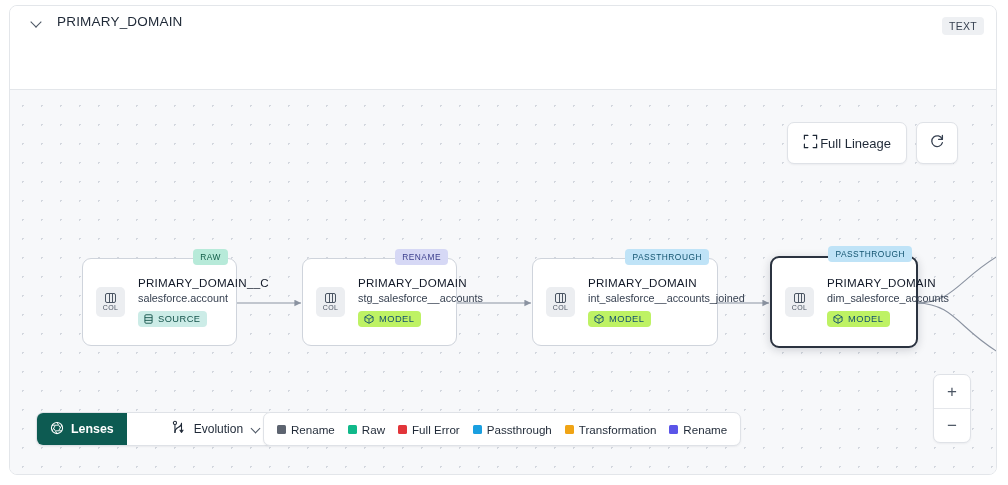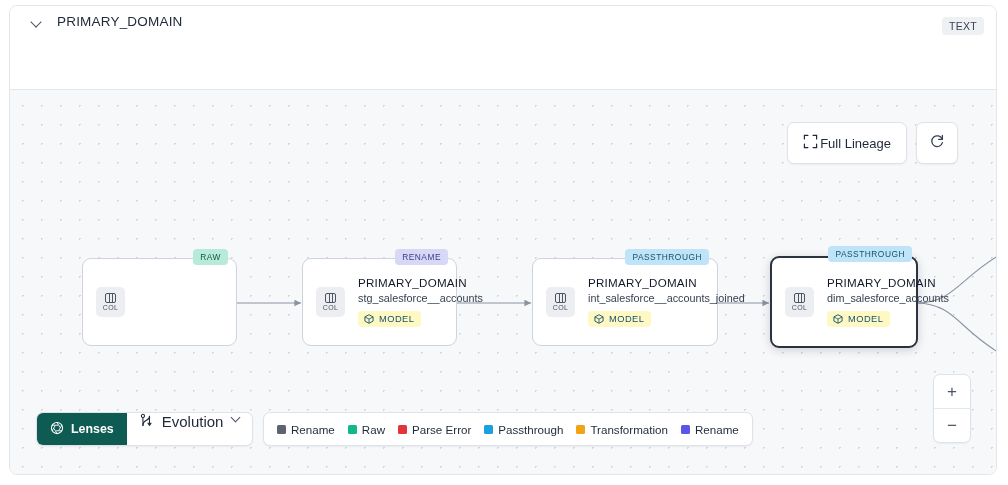--- a/index.html
+++ b/index.html
@@ -233,21 +233,21 @@
     display: inline-flex;
     align-items: center;
     gap: 5px;
     font-size: 9.3px;
     letter-spacing: .45px;
     padding: 3px 7px 3px 6px;
     border-radius: 4px;
     white-space: nowrap;
   }
   .pill.source { background: #ccece7; color: #13524a; }
-  .pill.model  { background: #fef9c3; color: #14506e; }
+  .pill.model  { background: #bef264; color: #14506e; }
   .pill svg { display:block; }
   .tag {
     position: absolute;
     top: -10px;
     font-size: 8.4px;
     letter-spacing: .5px;
     padding: 3px 7px;
     border-radius: 4px;
     white-space: nowrap;
   }
@@ -258,38 +258,39 @@
   .lenses-group {
     position: absolute;
     left: 26px; bottom: 28px;
     display: flex;
     background: #ffffff;
     border: 1px solid #dfe2e7;
     border-radius: 7px;
     overflow: hidden;
     height: 32px;
     box-shadow: 0 1px 2px rgba(16,24,40,.06);
+    gap: 32px;
   }
   .lenses-btn {
     background: #0d5b52;
     color: #ffffff;
     display: flex;
     align-items: center;
     gap: 7px;
     padding: 0 13px;
     font-size: 12.4px;
     font-weight: bold;
     cursor: pointer;
   }
   .evolution-btn {
     display: flex;
-    align-items: flex-start;
+    align-items: center;
     gap: 8px;
     padding: 0 11px 0 12px;
-    font-size: 15px;
+    font-size: 12px;
     color: #1f2937;
     cursor: pointer;
   }
   .caret {
     width: 10px; height: 10px;
     position: relative;
     display:inline-block;
   }
   .caret::after {
     content:"";
@@ -377,20 +378,33 @@
         <div class="sep"></div>
         <div>−</div>
       </div>
 
       <div class="node" style="left:72px; top:168px; width:155px; height:88px;">
         <div class="tag raw" style="right:8px;">RAW</div>
         <div class="colchip">
           <span class="gl"></span>
           <span class="ct">COL</span>
         </div>
+        <div class="ninfo">
+          <div class="ntitle">PRIMARY_DOMAIN__C</div>
+          <div class="nsub">salesforce.account</div>
+          <span class="pill source">
+            <span>
+              <svg width="9" height="10" viewBox="0 0 10 11">
+                <rect x="1" y="0.8" width="8" height="9.4" rx="1.2" fill="none" stroke="#13524a" stroke-width="1"></rect>
+                <path d="M1,4 L9,4 M1,7 L9,7" stroke="#13524a" stroke-width="1"></path>
+              </svg>
+            </span>
+            <span>SOURCE</span>
+          </span>
+        </div>
       </div>
 
       <div class="node" style="left:292px; top:168px; width:155px; height:88px;">
         <div class="tag rename" style="right:8px;">RENAME</div>
         <div class="colchip">
           <span class="gl"></span>
           <span class="ct">COL</span>
         </div>
         <div class="ninfo">
           <div class="ntitle">PRIMARY_DOMAIN</div>
@@ -476,21 +490,21 @@
         <span class="lg-item">
           <span class="sw" style="background:#5d6470"></span>
           <span>Rename</span>
         </span>
         <span class="lg-item">
           <span class="sw" style="background:#11b98a"></span>
           <span>Raw</span>
         </span>
         <span class="lg-item">
           <span class="sw" style="background:#e2353a"></span>
-          <span>Parse Error</span>
+          <span>Full Error</span>
         </span>
         <span class="lg-item">
           <span class="sw" style="background:#1a9fe0"></span>
           <span>Passthrough</span>
         </span>
         <span class="lg-item">
           <span class="sw" style="background:#f0a415"></span>
           <span>Transformation</span>
         </span>
         <span class="lg-item">

